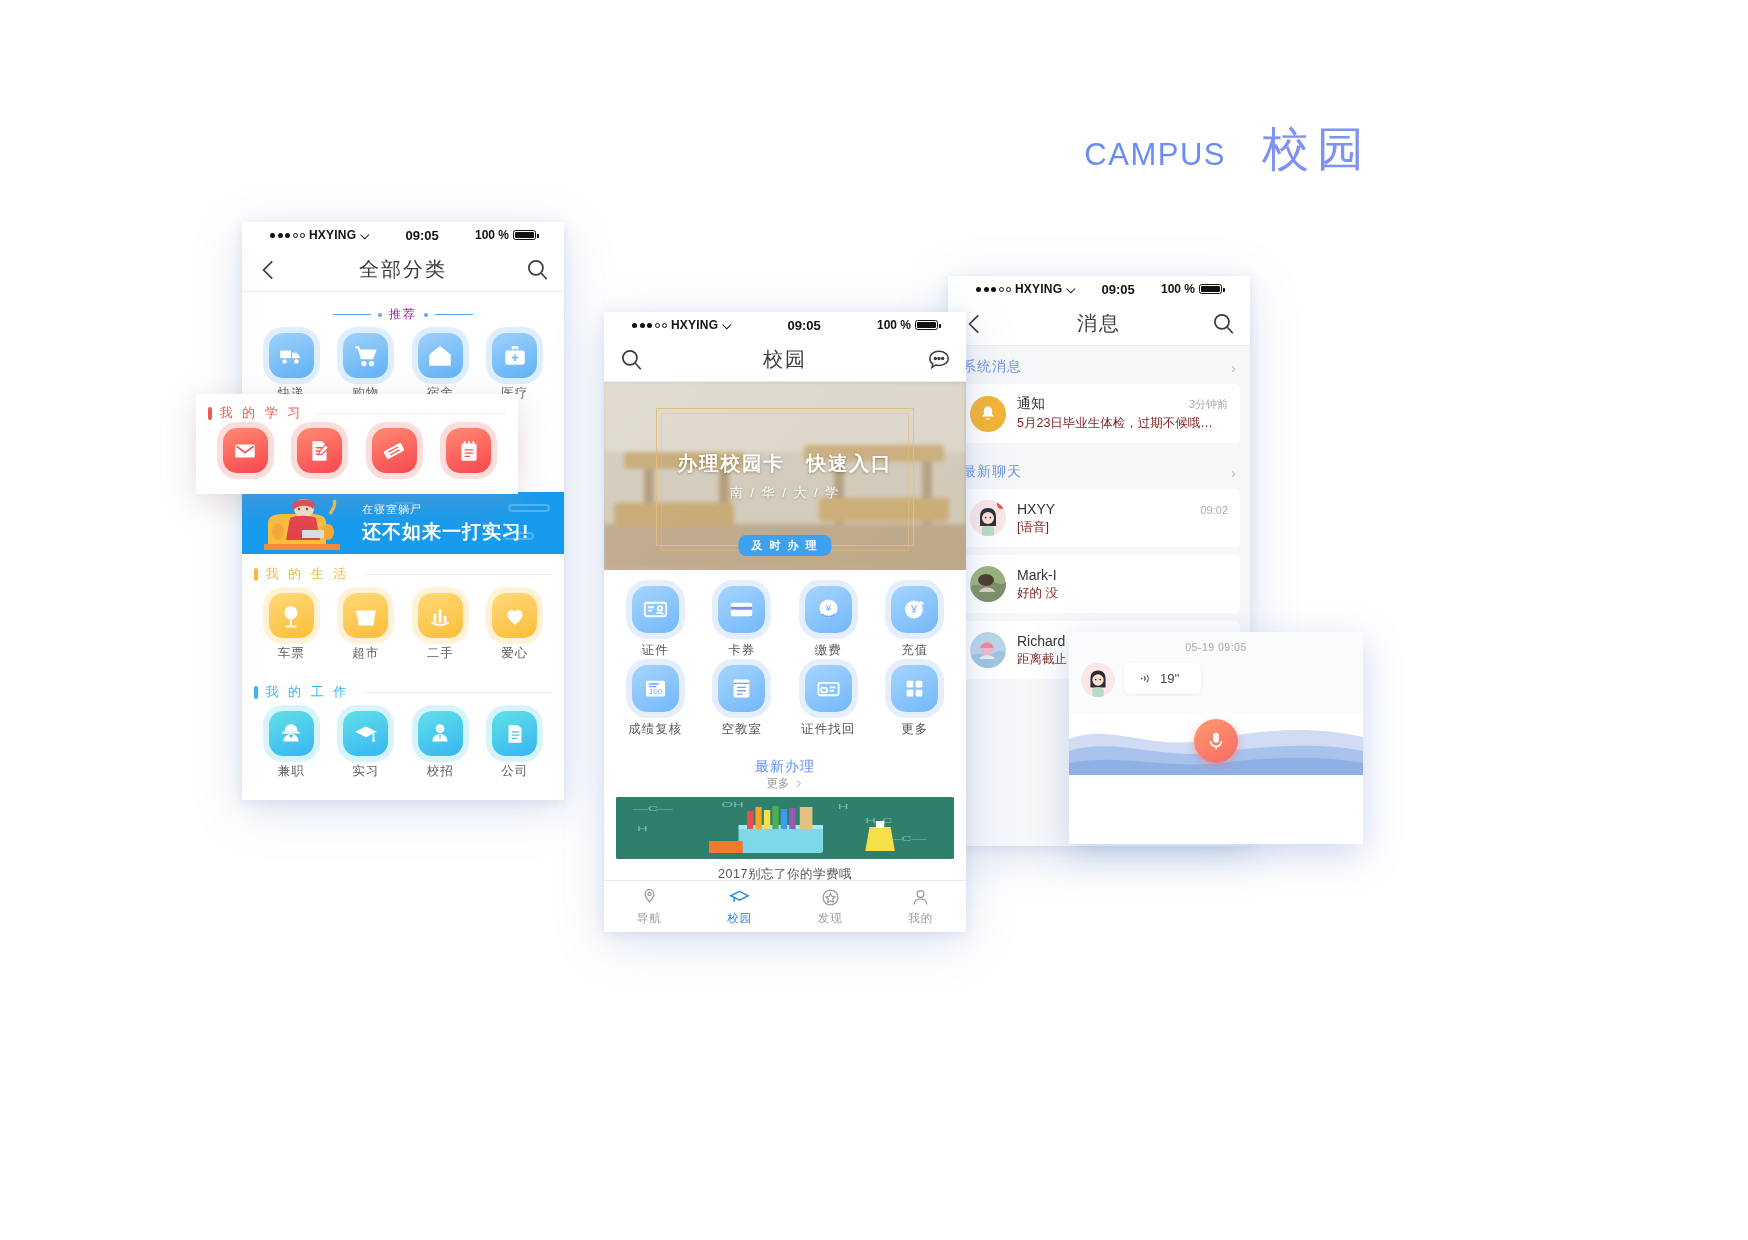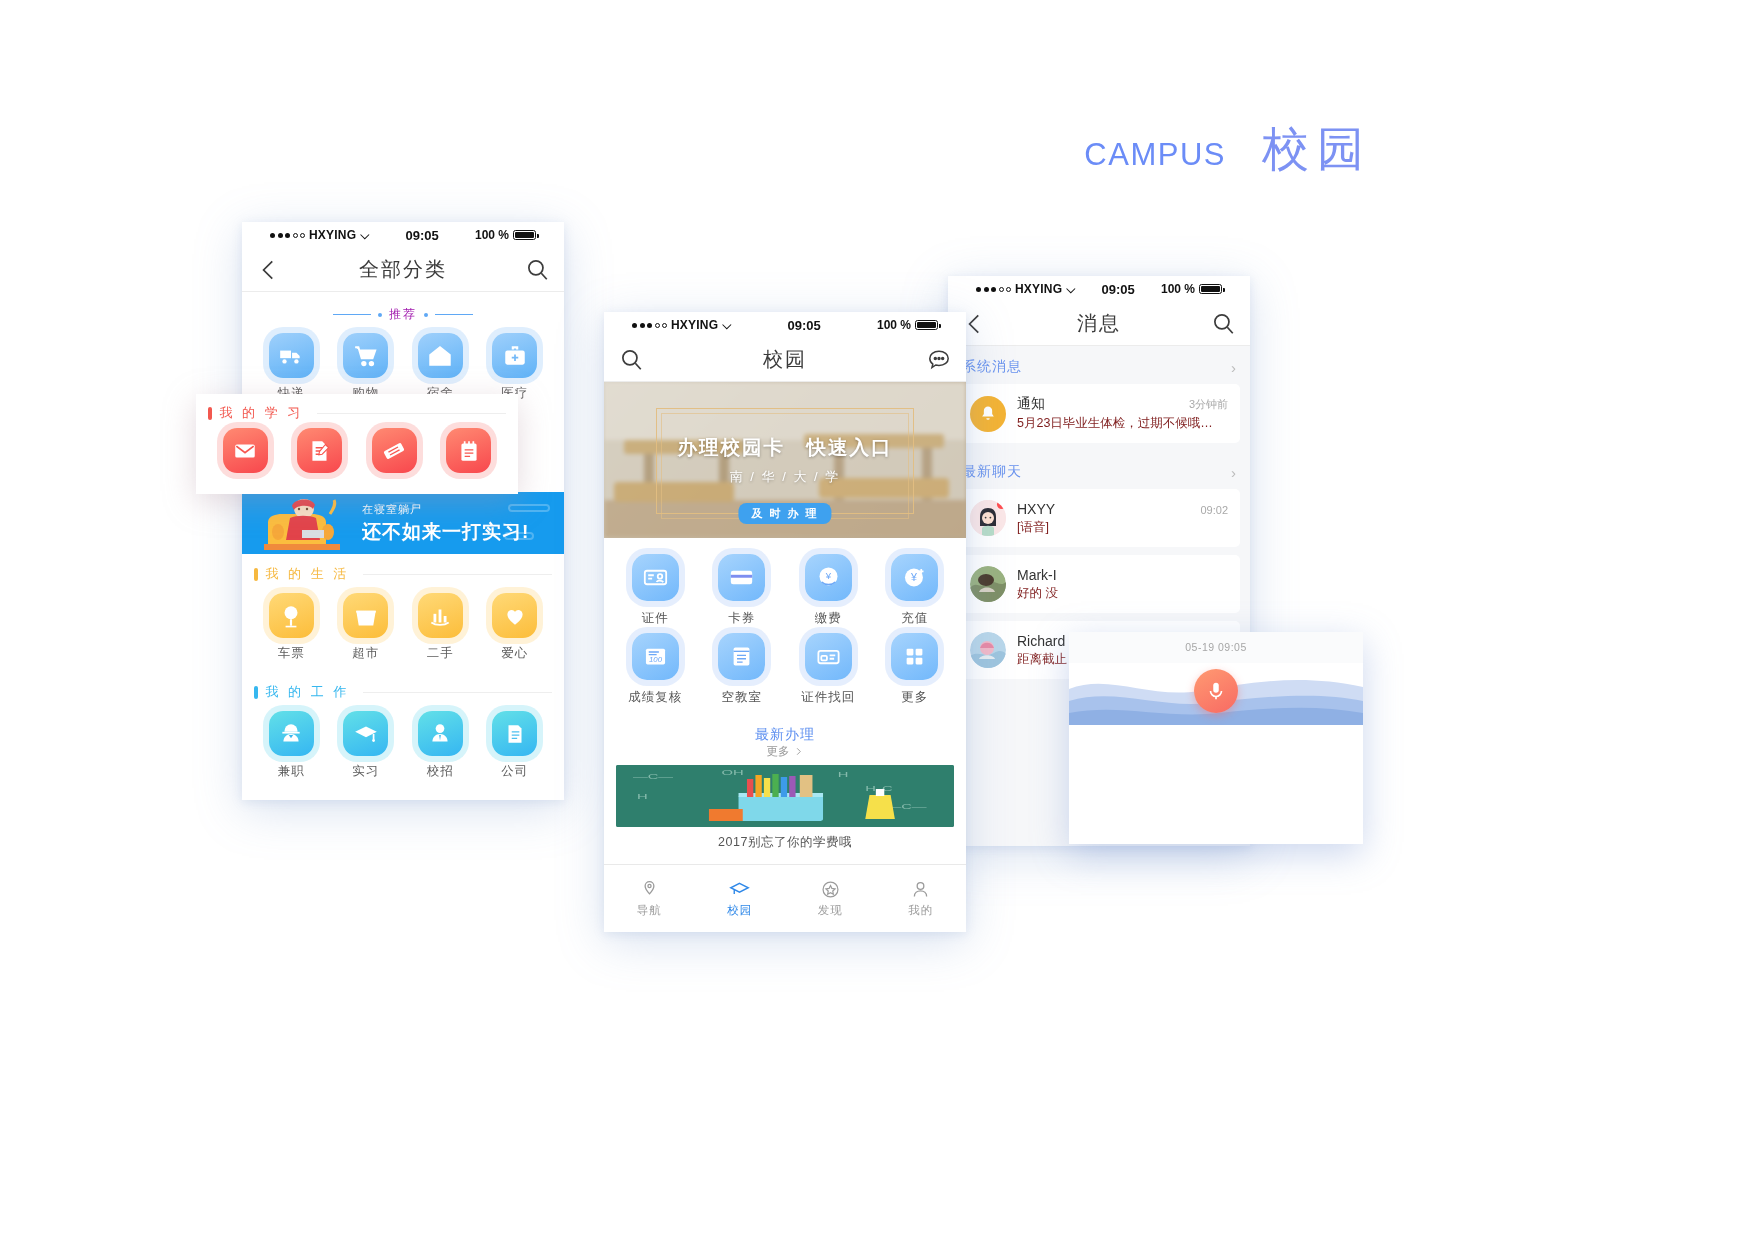--- a/index.html
+++ b/index.html
@@ -74,21 +74,21 @@
   
   #studycard {
     position:absolute; left:196px; top:394px; width:322px; height:100px;
     background:#fff; box-shadow:0 8px 30px rgba(180,150,160,.35); z-index:6;
   }
   #studycard .sec-bar { padding:10px 12px 0; }
   #studycard .grid4 { padding:6px 12px 8px; }
 
   
   #phone2 { left:604px; top:312px; width:362px; height:620px; z-index:5; }
-  .hero { height:156px; position:relative; overflow:hidden;
+  .hero { height:188px; position:relative; overflow:hidden;
           background:linear-gradient(135deg,#d9d3c6 0%,#c9bda9 40%,#b8a78f 100%); }
   .hero .blurdesk { position:absolute; inset:0; filter:blur(2px); opacity:.85; }
   .hero-frame { position:absolute; left:52px; top:26px; right:52px; bottom:24px;
                 border:1px solid rgba(226,190,130,.95); }
   .hero-frame2 { position:absolute; left:57px; top:31px; right:57px; bottom:19px;
                 border:1px solid rgba(226,190,130,.6); }
   .hero-txt { position:absolute; inset:0; display:flex; flex-direction:column; align-items:center; justify-content:center; gap:7px; }
   .hero-t1 { color:#fff; font-size:19.5px; font-weight:bold; letter-spacing:2px; text-shadow:0 1px 3px rgba(0,0,0,.3); }
   .hero-t2 { color:#fff; font-size:13px; letter-spacing:2px; text-shadow:0 1px 3px rgba(0,0,0,.3); }
   .hero-btn { position:absolute; left:50%; transform:translateX(-50%); bottom:14px;
@@ -104,21 +104,21 @@
   .p2sec { display:flex; align-items:center; padding:10px 14px 6px; background:#fff;flex-direction:column; }
   .p2sec .t { font-size:14px; color:#5d8ff0; letter-spacing:1px; flex:1; }
   .p2sec .m { font-size:11.5px; color:#9a9a9a; display:flex; align-items:center; gap:3px; }
   .cards2 { display:flex; gap:8px; padding:0 12px 10px; background:#fff; }
   .card2 { flex:1; }
   .card2 .thumb { height:62px; border-radius:2px; overflow:hidden; position:relative; }
   .card2 .ct { text-align:center; font-size:12.5px; color:#555; padding-top:7px; letter-spacing:.5px; }
   .thumbA { background:linear-gradient(115deg,#16243f 0%,#2e4e77 25%,#8fb8d8 60%,#cfe2ee 100%); }
   .thumbB { background:linear-gradient(160deg,#2f7a6b 0%,#3e8f78 50%,#2d6f60 100%); }
 
-  .tabbar { position:absolute; left:0; right:0; bottom:0; height:68px; background:#fff;
+  .tabbar { position:absolute; left:0; right:0; bottom:0; height:52px; background:#fff;
             border-top:1px solid #e9e9e9; display:flex; }
   .tab { flex:1; display:flex; flex-direction:column; align-items:center; justify-content:center; gap:3px; }
   .tab svg { width:21px; height:21px; }
   .tab .tl { font-size:11.5px; color:#9b9b9b; letter-spacing:1px; }
   .tab.active .tl { color:#2f88e8; }
 
   
   #phone3 { left:948px; top:276px; width:302px; height:570px; z-index:3; }
   .msgbody { background:#f6f7f9; height:100%; }
   .msec { display:flex; align-items:center; padding:12px 14px 8px; }
@@ -762,20 +762,40 @@
             <span class="mtime"></span>
           </span>
           <span class="mprev">距离截止</span>
         </span>
       </div>
     </div>
   </div>
 
   <div id="chatcard">
     <div class="chat-time">05-19 09:05</div>
+    <div class="chat-area">
+      <span class="av" style="background:#fbe7e7;width:34px;height:34px;flex:0 0 34px">
+        <svg viewBox="0 0 36 36" width="34" height="34">
+            <circle cx="18" cy="18" r="18" fill="#fbe7e7"></circle>
+            <path d="M18 8c6 0 8 4 8 9v9H10v-9c0-5 2-9 8-9z" fill="#2b2b33"></path>
+            <circle cx="18" cy="18" r="6" fill="#ffe1d2"></circle>
+            <path d="M12 28c1.5-3 10.5-3 12 0v8H12z" fill="#b7dcc8"></path>
+            <circle cx="15.6" cy="17.6" r=".9" fill="#333"></circle>
+            <circle cx="20.4" cy="17.6" r=".9" fill="#333"></circle>
+          </svg>
+      </span>
+      <span class="bubble">
+        <svg viewBox="0 0 24 24" width="15" height="15" fill="none" stroke="#444" stroke-width="1.7">
+            <circle cx="6" cy="12" r="1.4" fill="#444" stroke="none"></circle>
+            <path d="M10 8.5a5 5 0 0 1 0 7"></path>
+            <path d="M14 6a9 9 0 0 1 0 12"></path>
+          </svg>
+        <span>19''</span>
+      </span>
+    </div>
     <div class="waves">
       <svg viewBox="0 0 294 62" preserveAspectRatio="none" style="position:absolute;inset:0;width:100%;height:100%">
         <path d="M0 26c40-16 80 10 130 2s100-18 164-4v38H0z" fill="#cfdcf4"></path>
         <path d="M0 38c46-14 92 8 140 2s110-12 154-2v24H0z" fill="#a8c2ec"></path>
         <path d="M0 50c50-10 96 6 150 0s100-8 144 0v12H0z" fill="#8fb0e4"></path>
       </svg>
       <span class="micbtn">
         <svg viewBox="0 0 24 24" width="22" height="22" fill="none" stroke="#fff" stroke-width="1.8">
             <rect x="9" y="3" width="6" height="11" rx="3" fill="#fff" stroke="none"></rect>
             <path d="M6 12a6 6 0 0 0 12 0"></path>

